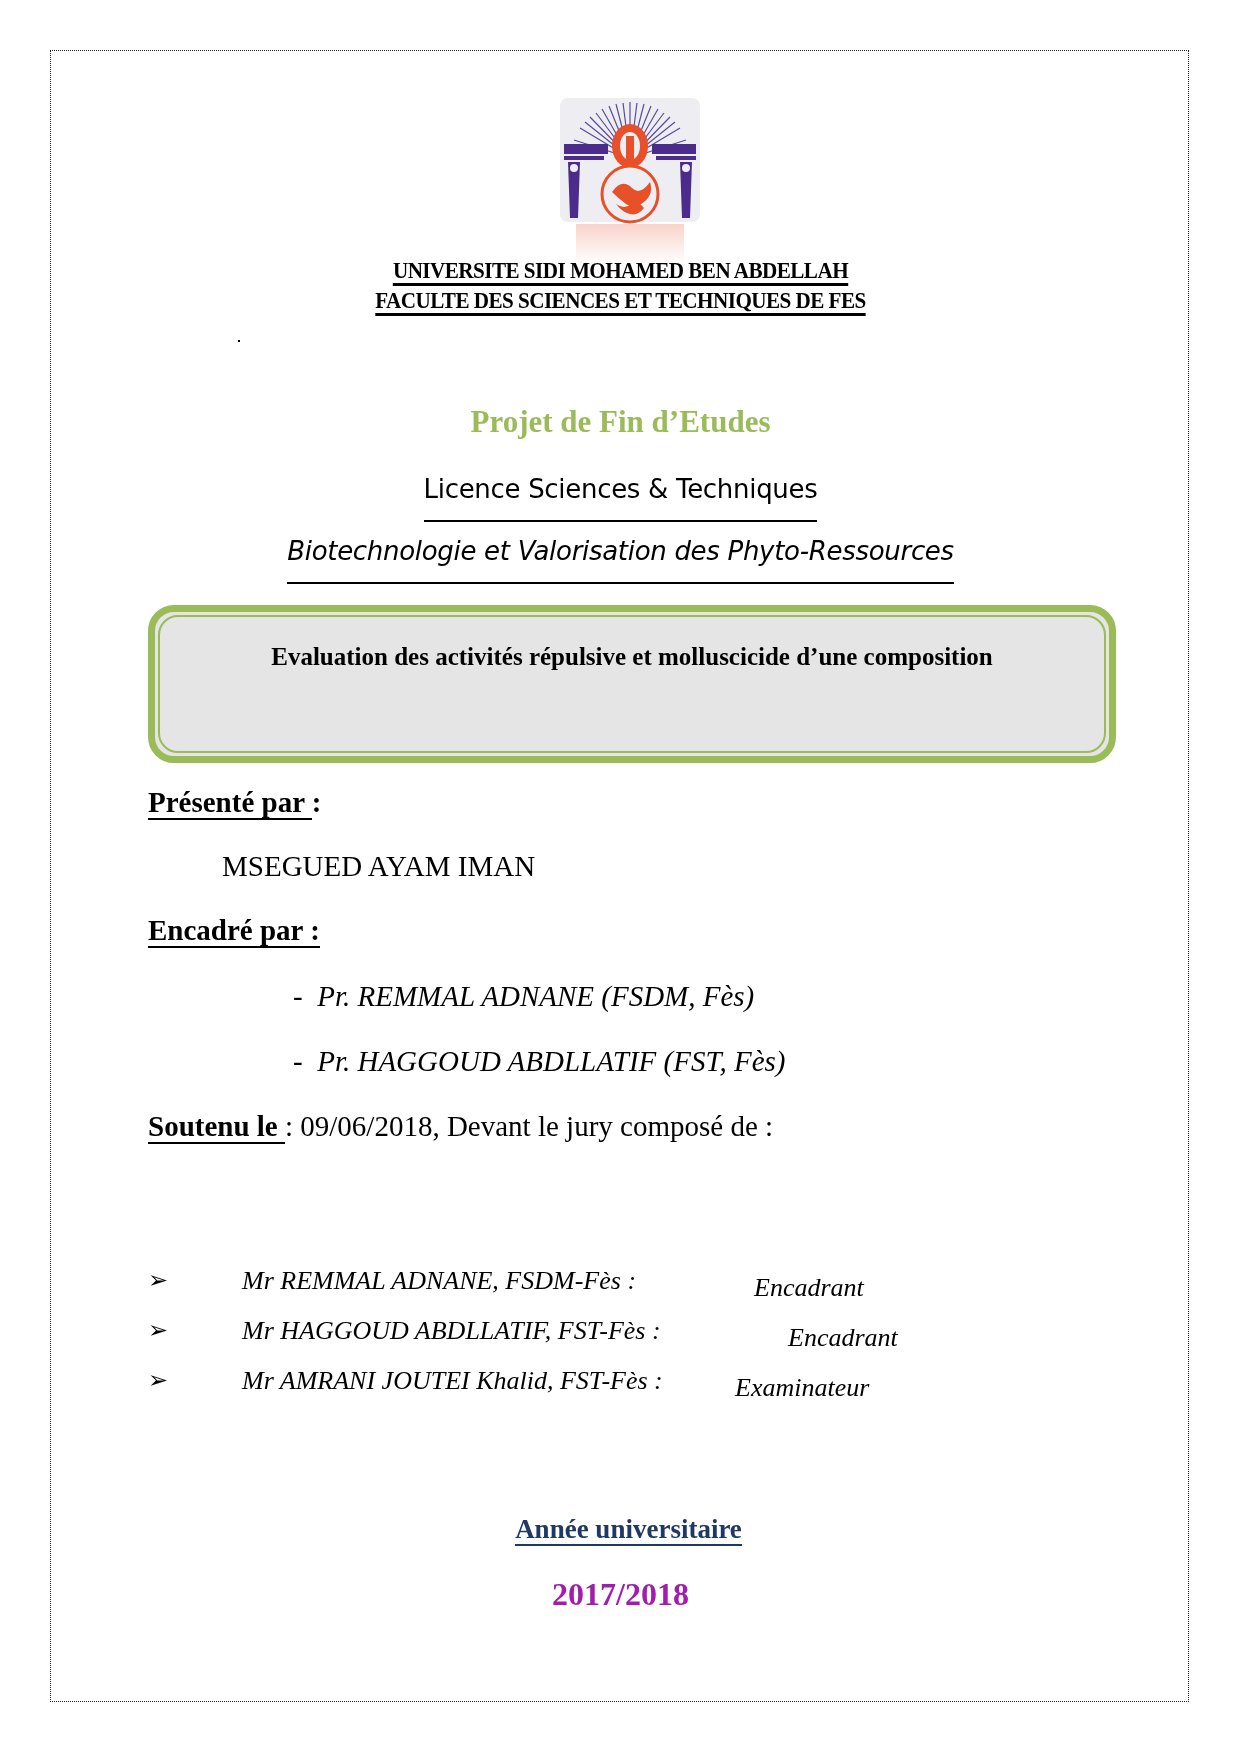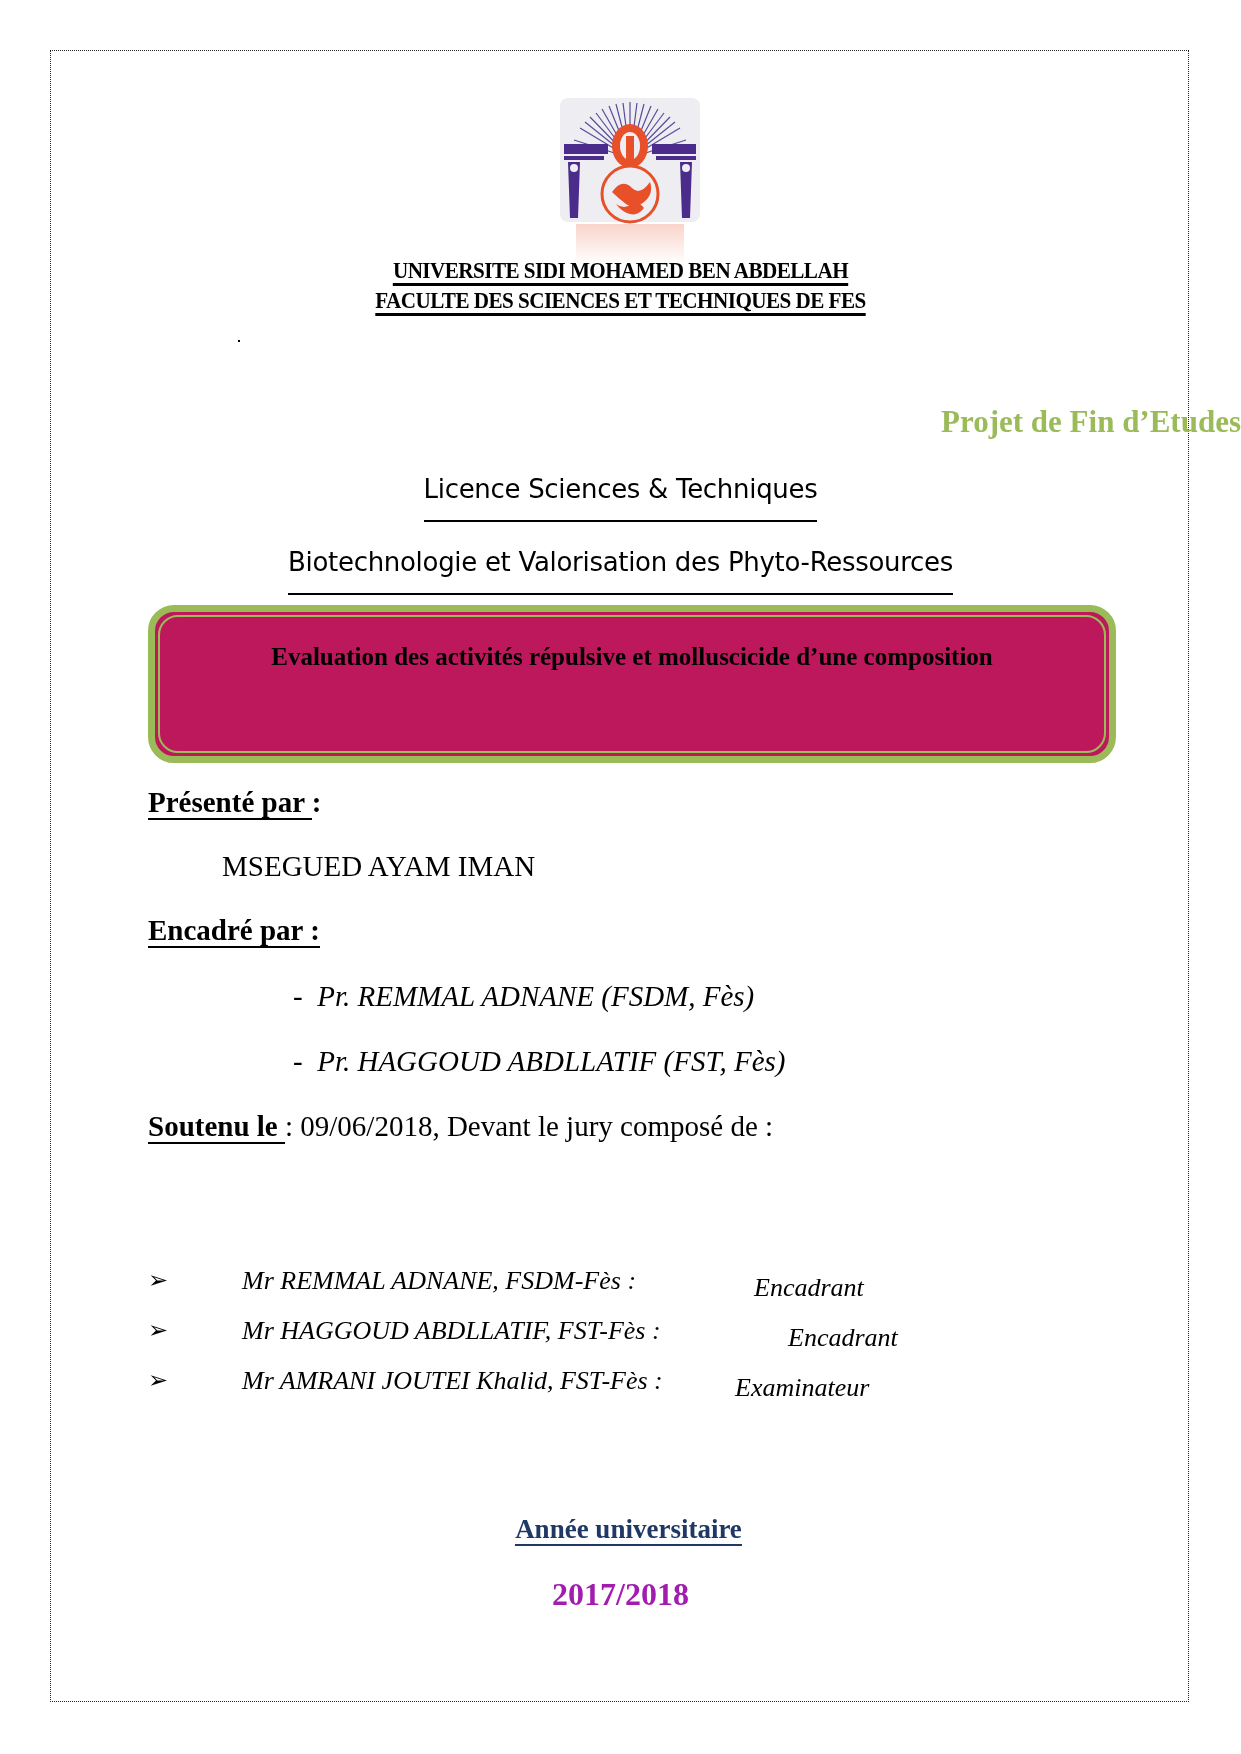--- a/index.html
+++ b/index.html
@@ -12,21 +12,21 @@
   
   .logo { left: 556px; top: 96px; width: 148px; height: 170px; }
   .uni-line { font-weight: bold; font-size: 23px; letter-spacing: -0.6px; transform: scaleX(0.92);
               transform-origin: center; }
   .uni-line span { border-bottom: 3px solid #000; padding-bottom: 0px; }
   .pfe-title { color: #9bbb59; font-weight: bold; font-size: 31px; }
   .comic { font-family: "DejaVu Sans", sans-serif; font-size: 26px; letter-spacing: -0.3px; }
   .comic span { border-bottom: 2px solid #000; padding-bottom: 16px; }
   
   .title-box { left: 148px; top: 605px; width: 968px; height: 158px; box-sizing: border-box;
-               border: 7px solid #9bbb59; border-radius: 26px; background: #be185d; }
+               border: 7px solid #9bbb59; border-radius: 26px; background: #e5e5e5; }
   .title-box-inner { position: absolute; left: 3px; top: 3px; right: 3px; bottom: 3px;
                      border: 2px solid #9bbb59; border-radius: 20px; }
   .title-text { position: absolute; left: 0; right: 0; top: 20px; text-align: center;
                 font-weight: bold; font-size: 25px; line-height: 50px; }
   .title-text i { font-style: italic; }
   .label { font-weight: bold; font-size: 29px; }
   .label span.u { border-bottom: 2.5px solid #000; }
   .body-line { font-size: 29px; }
   .ital { font-style: italic; font-size: 29px; }
   .jury-row { left: 148px; width: 900px; height: 40px; font-size: 26px; font-style: italic; }
@@ -98,27 +98,27 @@
 
 <div class="abs center uni-line" style="top:258px;">
   <span>UNIVERSITE SIDI MOHAMED BEN ABDELLAH</span>
 </div>
 <div class="abs center uni-line" style="top:288px;">
   <span>FACULTE DES SCIENCES ET TECHNIQUES DE FES</span>
 </div>
 
 <div class="abs stray-dot"></div>
 
-<div class="abs center pfe-title" style="top:404px;text-align:right;">Projet de Fin d’Etudes</div>
+<div class="abs center pfe-title" style="top:404px;">Projet de Fin d’Etudes</div>
 
 <div class="abs center comic" style="top:474px;">
   <span>Licence Sciences &amp; Techniques</span>
 </div>
 
-<div class="abs center comic" style="top:547px;">
+<div class="abs center comic" style="top:536px;font-style:italic;">
   <span>Biotechnologie et Valorisation des Phyto-Ressources</span>
 </div>
 
 <div class="abs title-box">
   <div class="title-box-inner"></div>
   <div class="title-text">
     <div>Evaluation des activités répulsive et molluscicide d’une composition</div>
   </div>
 </div>
 

